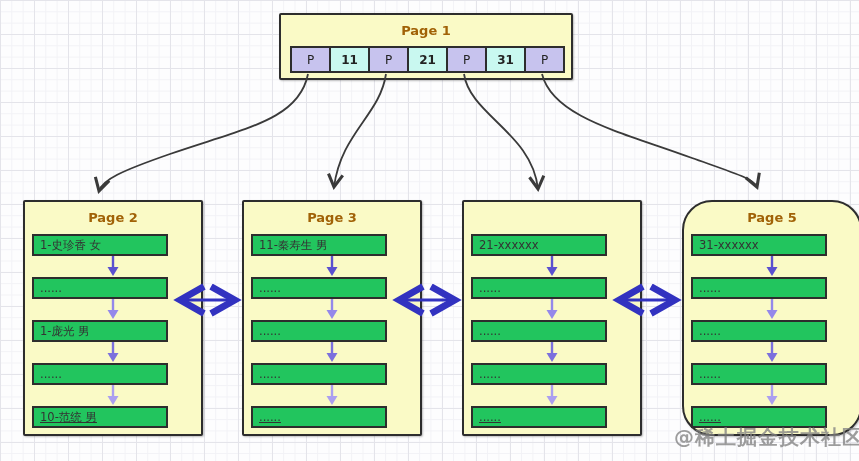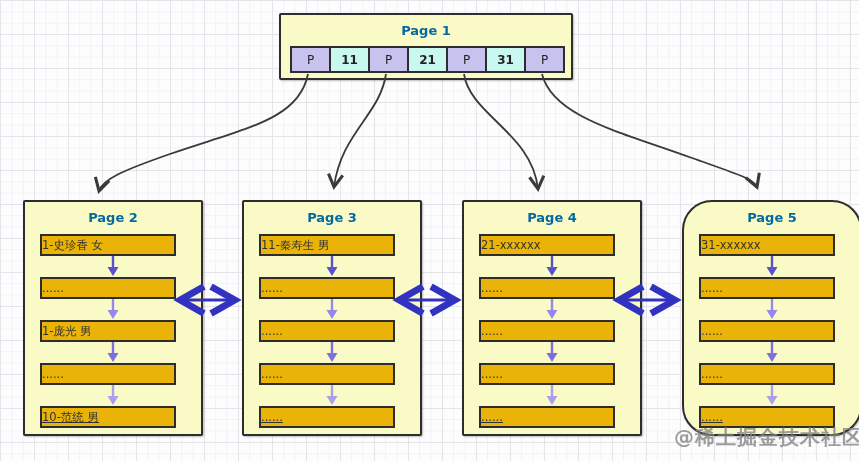--- a/index.html
+++ b/index.html
@@ -24,21 +24,21 @@
     background:#fafac6;
     border:2px solid #2d2d2d;
     border-radius:2px;
     box-shadow:1px 1px 2px rgba(0,0,0,.25);
     box-sizing:border-box;
   }
   .pagetitle{
     text-align:center;
     font-weight:bold;
     font-size:13px;
-    color:#0369a1;
+    color:#a16207;
     margin-top:8px;
   }
   
   #page1{left:279px;top:13px;width:294px;height:67px;}
   #page1 .cellrow{
     position:absolute;left:9px;top:31px;
     display:flex;
   }
   .cell{
     width:41px;height:27px;
@@ -50,26 +50,27 @@
   .cell + .cell{margin-left:-2px;}
   .cell.ptr{background:#c7c3ee;}
   .cell.key{background:#c9f8f0;font-weight:bold;}
   
   .leaf{width:180px;height:236px;top:200px;}
   #page2{left:23px;}
   #page3{left:242px;}
   #page4{left:462px;}
   #page5{left:682px;border-radius:30px;}
   .row{
-    position:absolute;left:15px;width:136px;height:22px;
+    position:absolute;left:7px;width:136px;height:22px;
     box-sizing:border-box;
-    background:#eab308;
+    background:#22c55e;
     border:2px solid #2d2d2d;
     font-size:11.5px;color:#333;
     display:flex;align-items:center;
+    padding-left:6px;
     white-space:nowrap;overflow:hidden;
   }
   .r0{top:32px;} .r1{top:75px;} .r2{top:118px;} .r3{top:161px;} .r4{top:204px;text-decoration:underline;}
   .vArrow{position:absolute;left:50%;transform:translateX(-50%);width:18px;height:21px;}
   .g0{top:54px;} .g1{top:97px;} .g2{top:140px;} .g3{top:183px;}
   .overlay{
     position:absolute;left:0;top:0;width:859px;height:461px;
     pointer-events:none;
   }
   .watermark{
@@ -144,21 +145,20 @@
       </svg>
     <div class="row r3">......</div>
     <svg class="vArrow g3" viewBox="0 0 18 21">
         <line x1="9" y1="0" x2="9" y2="13" stroke="#ab9ff0" stroke-width="2.4"></line>
         <polygon points="3.5,11 14.5,11 9,20" fill="#ab9ff0"></polygon>
       </svg>
     <div class="row r4">......</div>
   </div>
 
   <div class="pagebox leaf" id="page4">
-    <div class="pagetitle">Page 4</div>
     <div class="row r0">21-xxxxxx</div>
     <svg class="vArrow g0" viewBox="0 0 18 21">
         <line x1="9" y1="0" x2="9" y2="13" stroke="#5b51cf" stroke-width="2.4"></line>
         <polygon points="3.5,11 14.5,11 9,20" fill="#5b51cf"></polygon>
       </svg>
     <div class="row r1">......</div>
     <svg class="vArrow g1" viewBox="0 0 18 21">
         <line x1="9" y1="0" x2="9" y2="13" stroke="#9488ea" stroke-width="2.4"></line>
         <polygon points="3.5,11 14.5,11 9,20" fill="#9488ea"></polygon>
       </svg>

